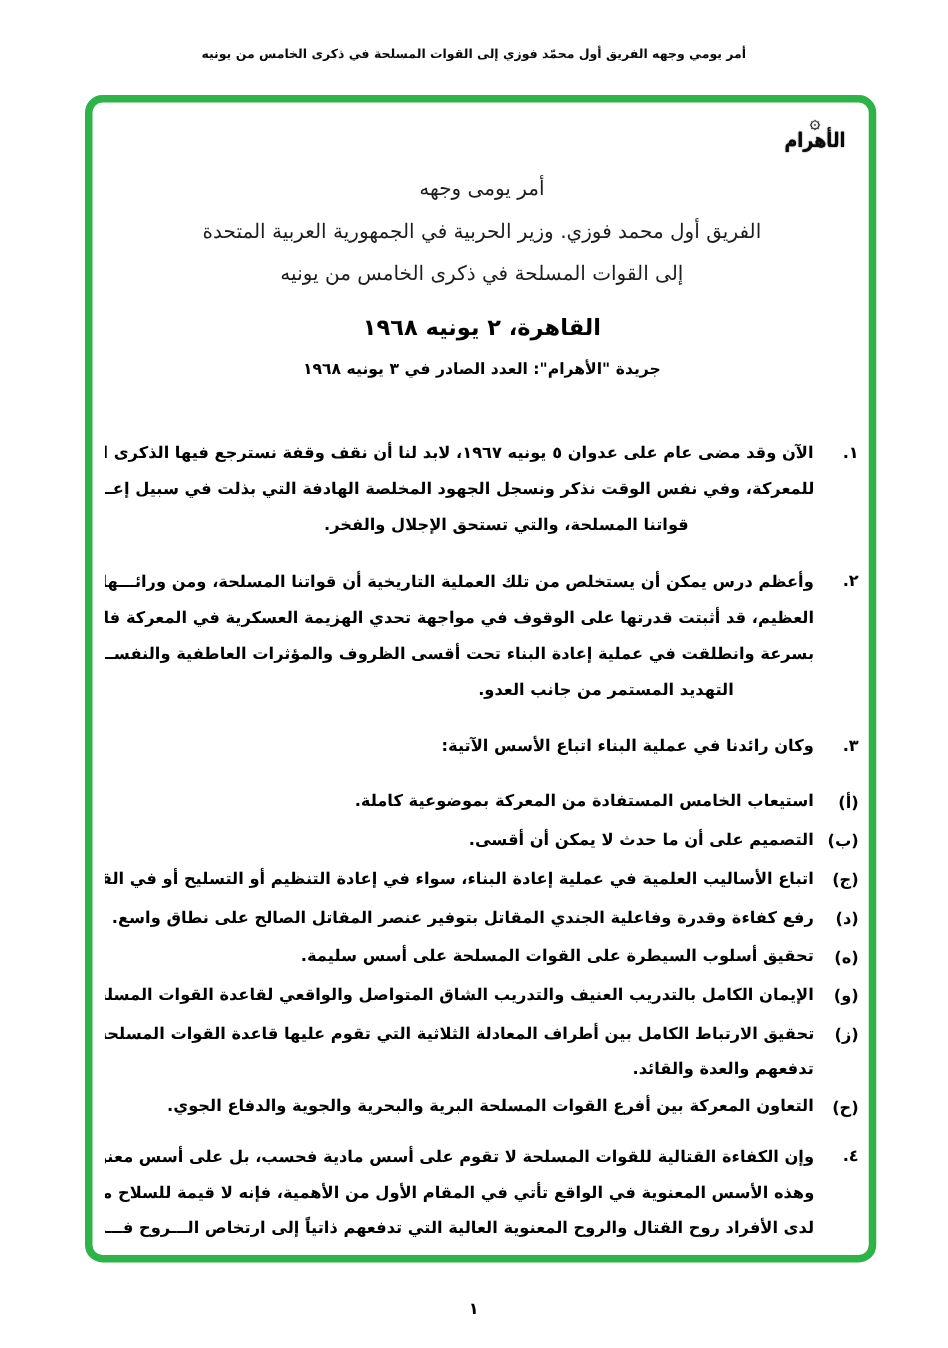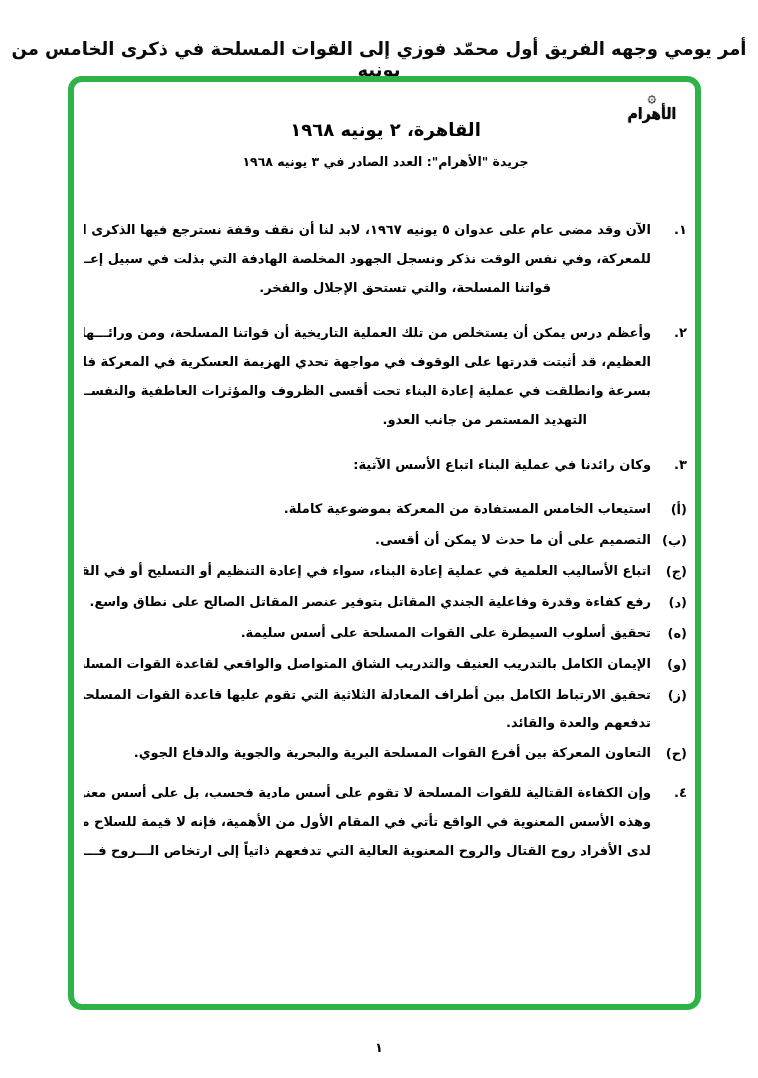--- a/index.html
+++ b/index.html
@@ -8,21 +8,21 @@
     width:758px;height:1078px;
     background:#ffffff;
     font-family:"DejaVu Sans", sans-serif;
     direction:rtl;
     color:#000;
     overflow:hidden;
   }
   .top-title{
     position:absolute;top:38px;left:0;right:0;
     text-align:center;
-    font-size:18px;font-weight:bold;color:#0a0a0a;
+    font-size:10px;font-weight:bold;color:#0a0a0a;
   }
   .frame{
     position:absolute;top:76px;left:68px;
     width:633px;height:934px;
     box-sizing:border-box;
     border:6px solid #2db347;
     border-radius:14px;
     padding:6px 8px 0 10px;
     background:#fff;
   }
@@ -38,21 +38,21 @@
     text-shadow:0 0 1px #000;
     letter-spacing:-1px;
   }
   .heading{margin-top:46px;}
   .heading-line{
     text-align:center;
     font-size:16px;font-weight:normal;color:#1d1d1d;
     line-height:34px;letter-spacing:0.5px;
   }
   .date-line{
-    margin-top:29px;text-align:center;
+    margin-top:14px;text-align:center;
     font-size:18px;font-weight:bold;line-height:26px;
   }
   .source-line{
     margin-top:10px;text-align:center;
     font-size:12.5px;font-weight:bold;line-height:18px;
   }
   .doc-body{
     margin-top:44px;
     font-size:13px;font-weight:bold;
   }
@@ -87,20 +87,25 @@
 
 <div class="top-title">أمر يومي وجهه الفريق أول محمّد فوزي إلى القوات المسلحة في ذكرى الخامس من يونيه</div>
 
 <div class="frame">
 
   <div class="emblem">
     <div class="emblem-ornament">۞</div>
     <div class="emblem-name">الأهرام</div>
   </div>
 
+  <div class="heading">
+    <div class="heading-line">أمر يومى وجهه</div>
+    <div class="heading-line">الفريق أول محمد فوزي. وزير الحربية في الجمهورية العربية المتحدة</div>
+    <div class="heading-line">إلى القوات المسلحة في ذكرى الخامس من يونيه</div>
+  </div>
 
   <div class="date-line">القاهرة، ٢ يونيه ١٩٦٨</div>
   <div class="source-line">جريدة "الأهرام": العدد الصادر في ٣ يونيه ١٩٦٨</div>
 
   <div class="doc-body">
       <div class="block para">
     <span class="marker">١.</span>
     <div class="btext">
           <div class="line fill">الآن وقد مضى عام على عدوان ٥ يونيه ١٩٦٧، لابد لنا أن نقف وقفة نسترجع فيها الذكرى الأليمـــة</div>
           <div class="line fill">للمعركة، وفي نفس الوقت نذكر ونسجل الجهود المخلصة الهادفة التي بذلت في سبيل إعـــادة بنـــاء</div>

